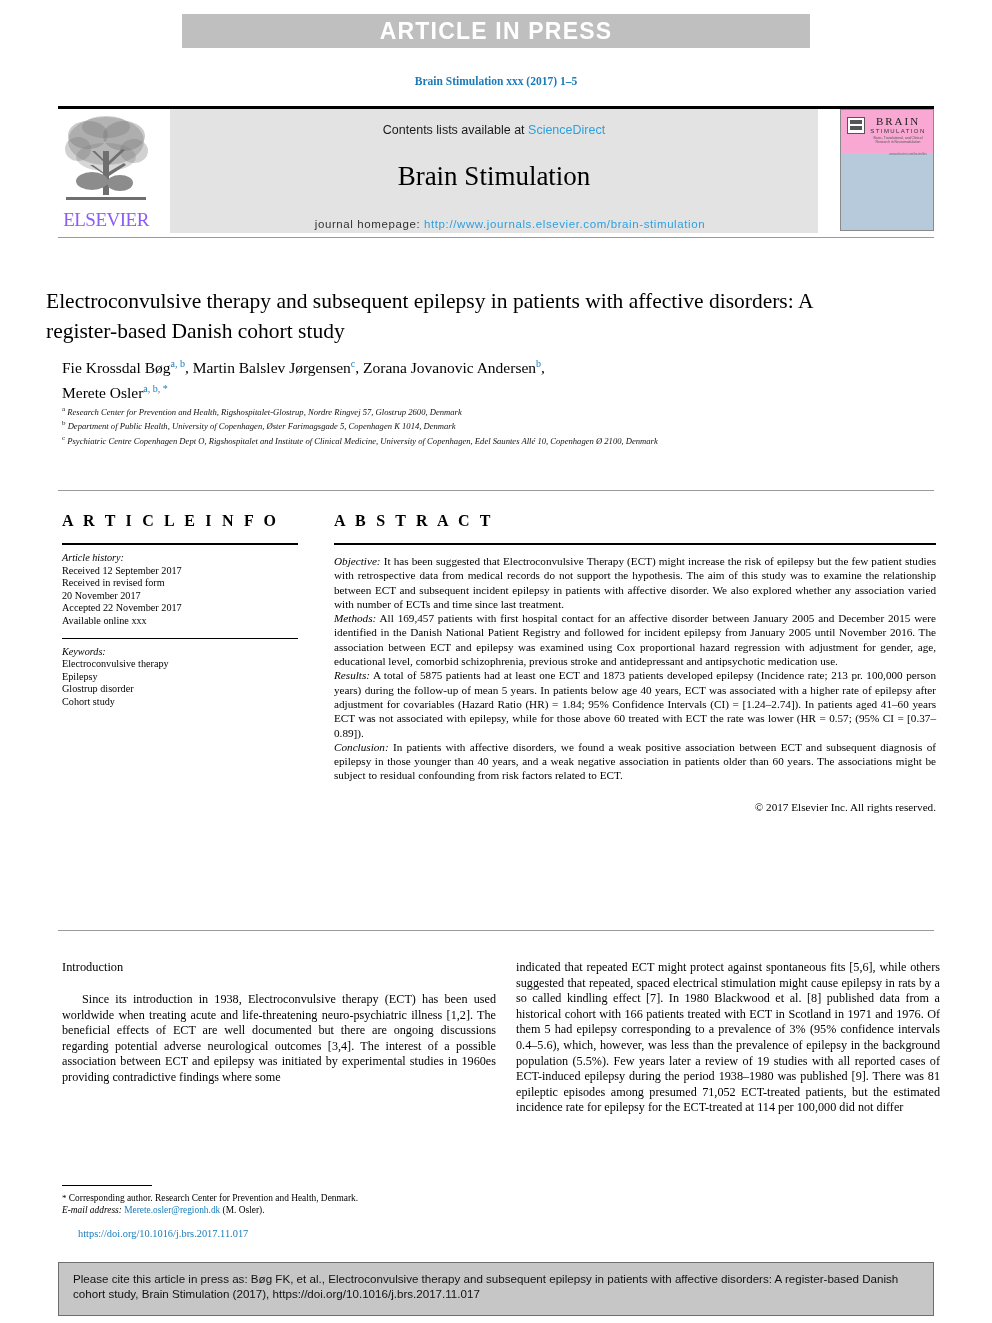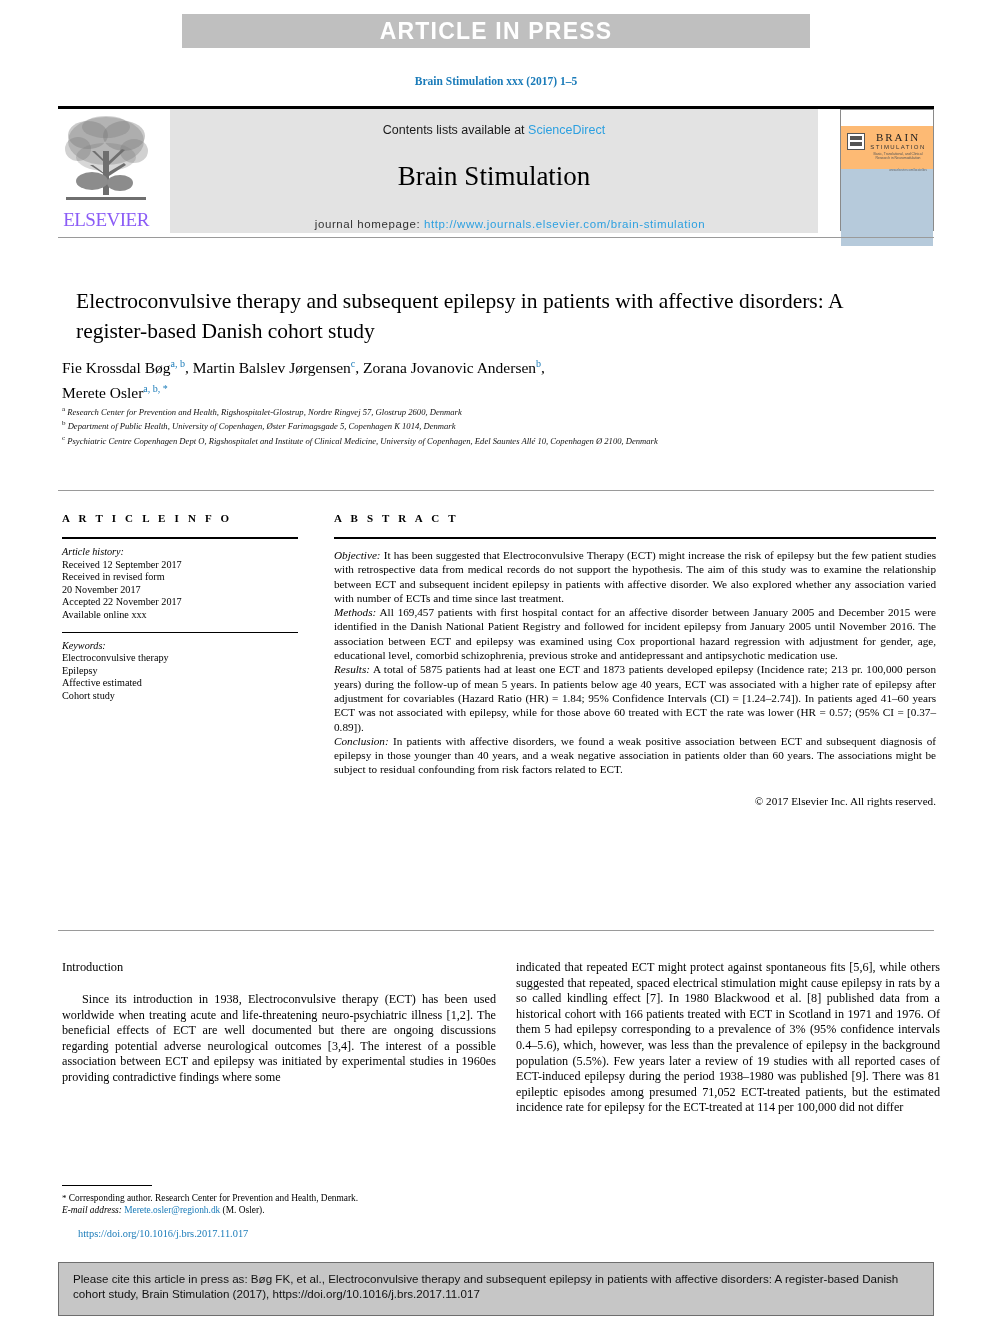--- a/index.html
+++ b/index.html
@@ -94,21 +94,21 @@
   .homepage-label { color: #333; padding-left: 32px; }
   .homepage-url { color: #2da0e0; }
   .cover-thumb {
     position: absolute; right: 0; top: 0;
     width: 94px; height: 122px;
     border: 1px solid #8a8a8a;
     background: #ffffff;
     box-sizing: border-box;
   }
   .cover-top {
-    height: 36%; background: #fdba74; position: relative; margin-top: 16px;
+    height: 36%; background: #f9a8d4; position: relative;
   }
   .cover-badge {
     position:absolute; left:6px; top:7px; width:16px; height:15px;
     background: #ffffff; border: 1px solid #555;
   }
   .cover-badge i {
     display:block; margin:2px; height:4px; background:#555;
   }
   .cover-title {
     position: absolute; left: 26px; top: 5px; right: 4px;
@@ -132,21 +132,21 @@
     padding-right: 2px;
   }
   .cover-bottom { height: 64%; background: #b6cadb; }
 
   
   .rule-under-masthead {
     position: absolute; left: 58px; top: 237px;
     width: 876px; height: 1px; background: #9a9a9a;
   }
   .title {
-    position: absolute; left: 76px; top: 286px; width: 800px;
+    position: absolute; left: 46px; top: 286px; width: 800px;
     font-family: "Liberation Serif", serif;
     font-size: 21.5px; line-height: 30px; color: #000;
   }
   .authors {
     position: absolute; left: 62px; top: 353px; width: 810px;
     font-family: "Liberation Serif", serif;
     font-size: 15.5px; line-height: 21px;
   }
   .aff-mark { color: #1a7bb9; font-size: 10px; vertical-align: super; }
   .affiliations {
@@ -163,21 +163,21 @@
     width: 876px; height: 1px; background: #9a9a9a;
   }
   .info-col {
     position: absolute; left: 62px; top: 512px; width: 236px;
   }
   .abs-col {
     position: absolute; left: 334px; top: 512px; width: 602px;
   }
   .sec-head {
     font-family: "Liberation Serif", serif;
-    font-weight: bold; font-size: 11px; letter-spacing: 3.2px;
+    font-weight: bold; font-size: 16px; letter-spacing: 3.2px;
     color: #000;
   }
   .hr-thick { height: 2px; background: #000; margin-top: 13px; }
   .hr-thin  { height: 1px; background: #000; margin-top: 10px; }
   .info-body {
     margin-top: 7px;
     font-family: "Liberation Serif", serif;
     font-size: 10.2px; line-height: 12.6px; color: #000;
   }
   .info-body .it { font-style: italic; }
@@ -356,21 +356,21 @@
       <div>Received in revised form</div>
       <div>20 November 2017</div>
       <div>Accepted 22 November 2017</div>
       <div>Available online xxx</div>
     </div>
     <div class="hr-thin"></div>
     <div class="info-body kw-block">
       <div class="it">Keywords:</div>
       <div>Electroconvulsive therapy</div>
       <div>Epilepsy</div>
-      <div>Affective estimated</div>
+      <div>Glostrup disorder</div>
       <div>Cohort study</div>
     </div>
   </div>
 
   <div class="abs-col">
     <div class="sec-head">A B S T R A C T</div>
     <div class="hr-thick"></div>
     <div class="abs-body">
       <p><span class="lbl">Objective:</span><span> It has been suggested that Electroconvulsive Therapy (ECT) might increase the risk of epilepsy but the few patient studies with retrospective data from medical records do not support the hypothesis. The aim of this study was to examine the relationship between ECT and subsequent incident epilepsy in patients with affective disorder. We also explored whether any association varied with number of ECTs and time since last treatment.</span></p>
       <p><span class="lbl">Methods:</span><span> All 169,457 patients with first hospital contact for an affective disorder between January 2005 and December 2015 were identified in the Danish National Patient Registry and followed for incident epilepsy from January 2005 until November 2016. The association between ECT and epilepsy was examined using Cox proportional hazard regression with adjustment for gender, age, educational level, comorbid schizophrenia, previous stroke and antidepressant and antipsychotic medication use.</span></p>

